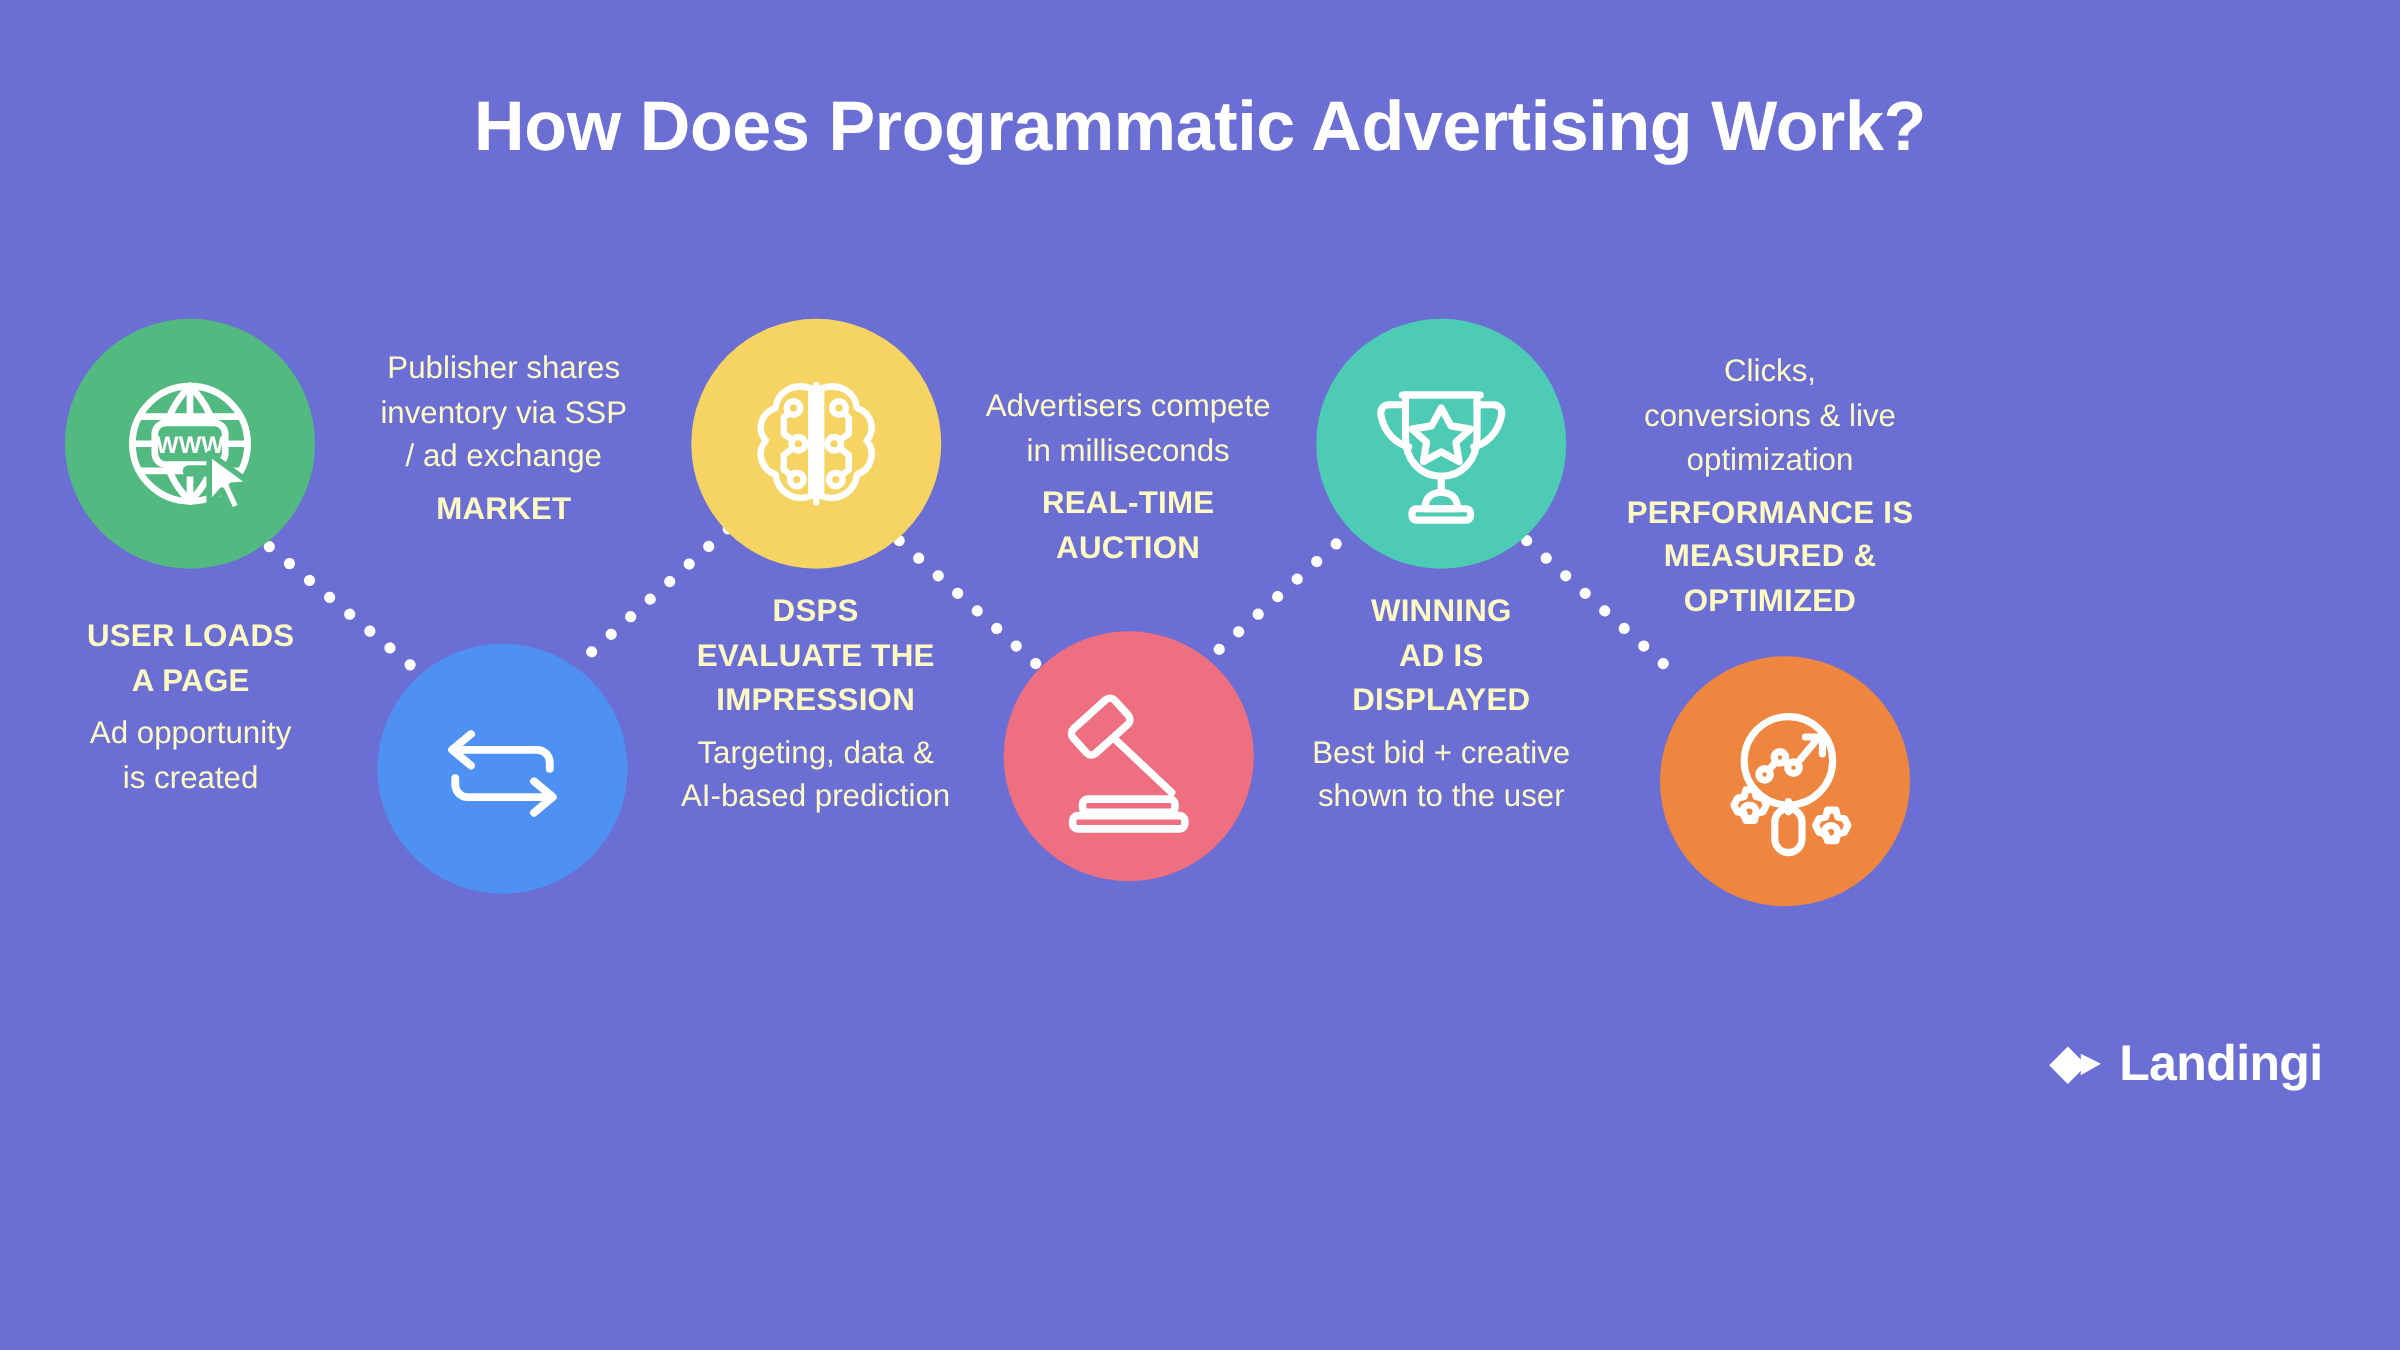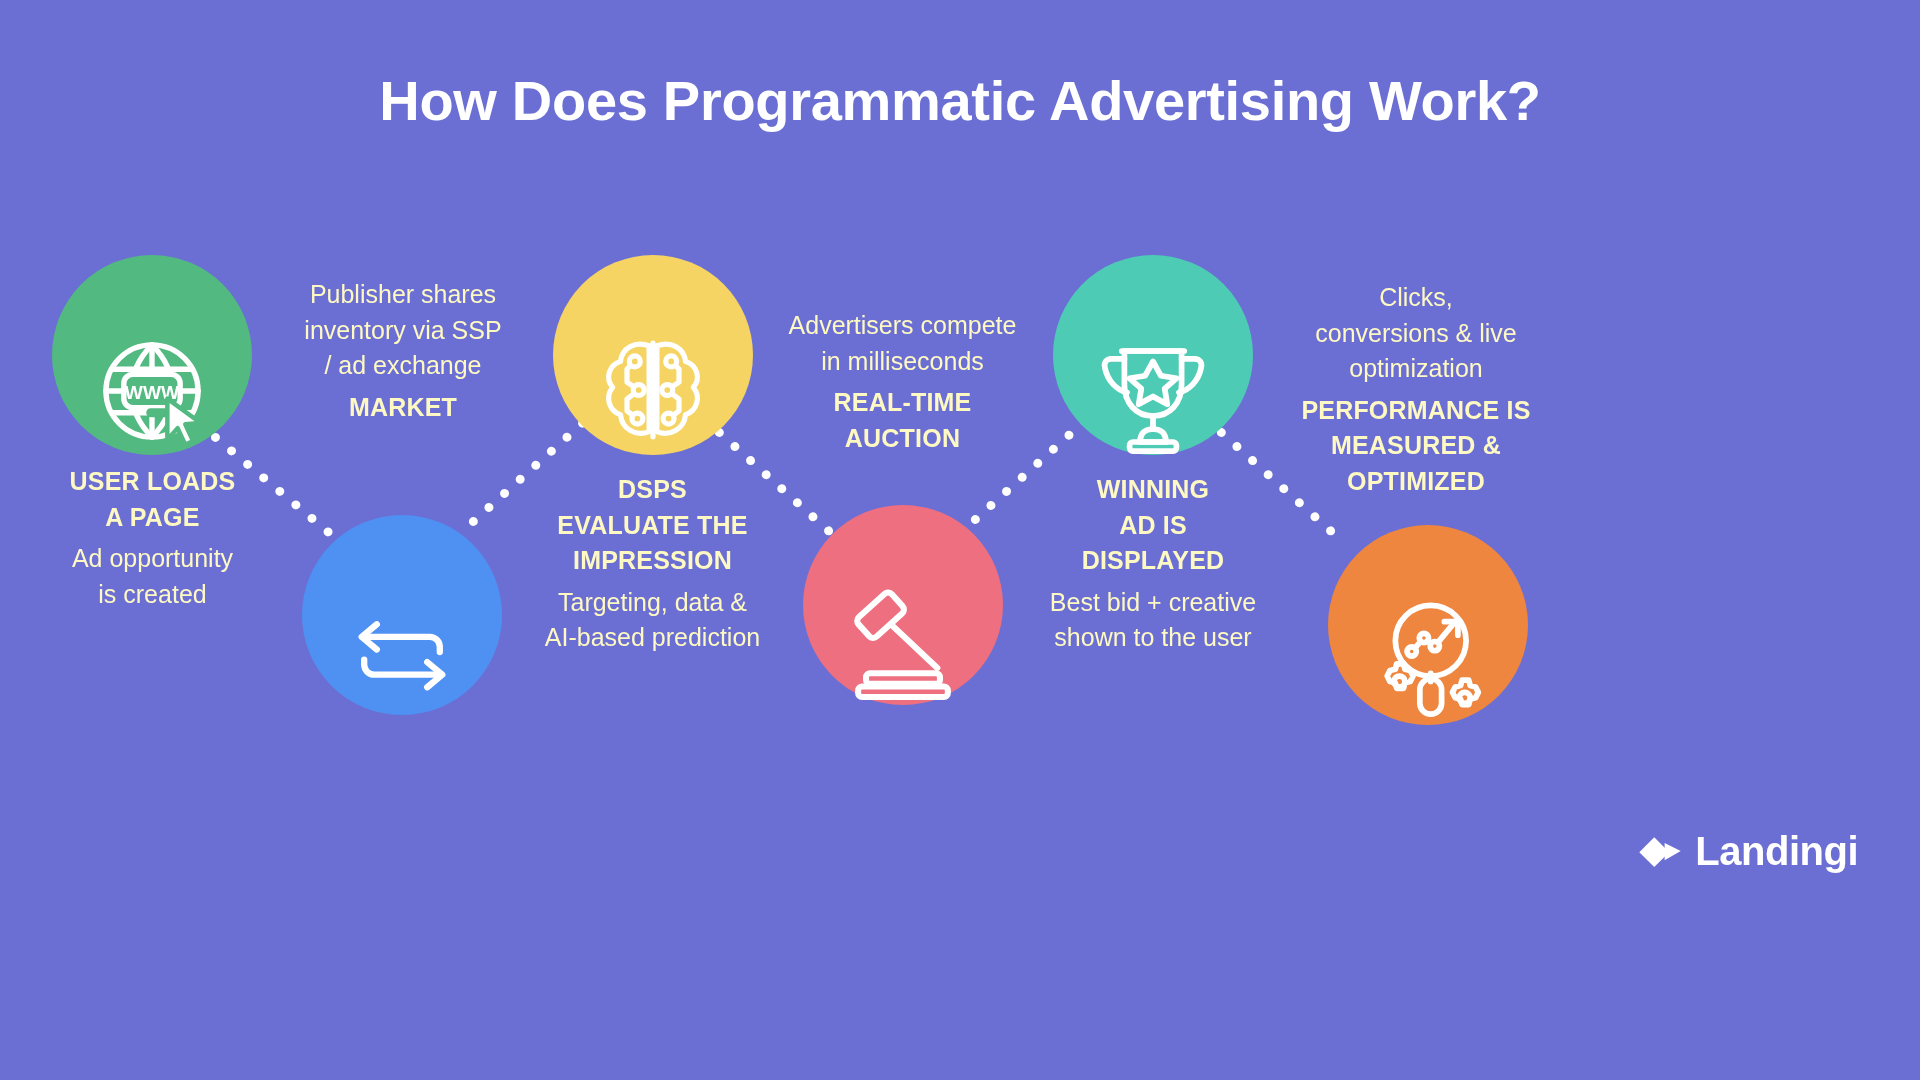--- a/index.html
+++ b/index.html
@@ -20,21 +20,21 @@
     font-size:56px;
     font-weight:bold;
     letter-spacing:-0.3px;
   }
 
   
   .circle {
     position:absolute;
     border-radius:50%;
     display:flex;
-    align-items:flex-end;
+    align-items:center;
     justify-content:center;
   }
   .circle svg { display:block; }
 
   
   .block { position:absolute; text-align:center; color:#fef9c3; }
   .headline {
     font-size:25px;
     font-weight:bold;
     line-height:1.42;
@@ -139,21 +139,21 @@
         <line x1="14" y1="50" x2="86" y2="50"></line>
         <path d="M20 33 H80"></path>
         <path d="M20 67 H80"></path>
         <rect x="28" y="37" width="44" height="26" rx="7" fill="#52B980"></rect>
         <path d="M49 67 H72" stroke="#52B980" stroke-width="7"></path>
       </g>
       <text x="50" y="56" text-anchor="middle" fill="#fff" font-family="Liberation Sans, sans-serif" font-size="15" font-weight="bold">WWW</text>
       <path d="M62 56 L62 88 L70 79 L76 92 L82 89 L76 76 L88 75 Z" fill="#fff" stroke="#52B980" stroke-width="3.5" stroke-linejoin="round"></path>
     </svg>
   </div>
-  <div class="block" style="left:10px; top:464px; width:285px;">
+  <div class="block" style="left:10px; top:492px; width:285px;">
     <div class="headline">USER LOADS</div>
     <div class="headline">A PAGE</div>
     <div class="sp"></div>
     <div class="sub">Ad opportunity</div>
     <div class="sub">is created</div>
   </div>
 
   <div class="circle" style="left:302px; top:515px; width:200px; height:200px; background:#4F91F2;">
     <svg width="126" height="126" viewBox="0 0 100 100">
       <g fill="none" stroke="#fff" stroke-width="5" stroke-linecap="round" stroke-linejoin="round">

